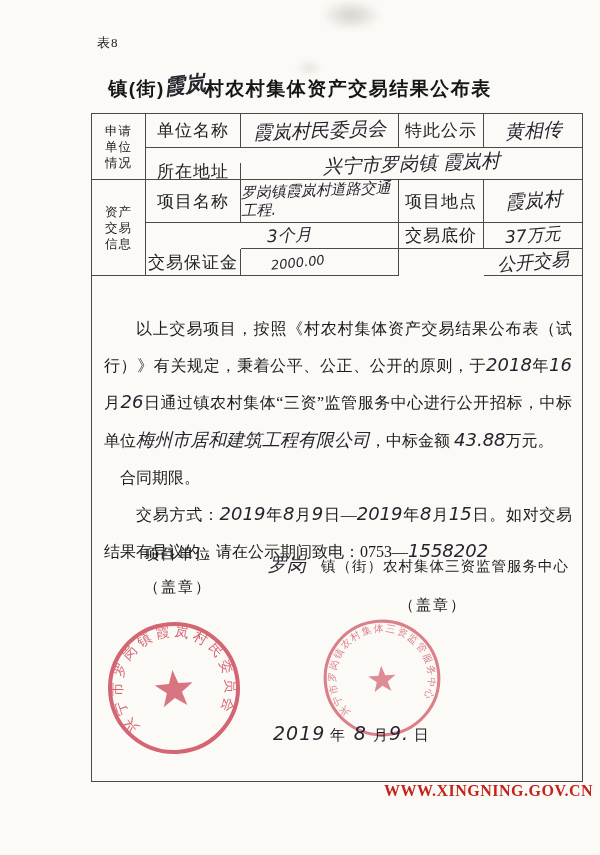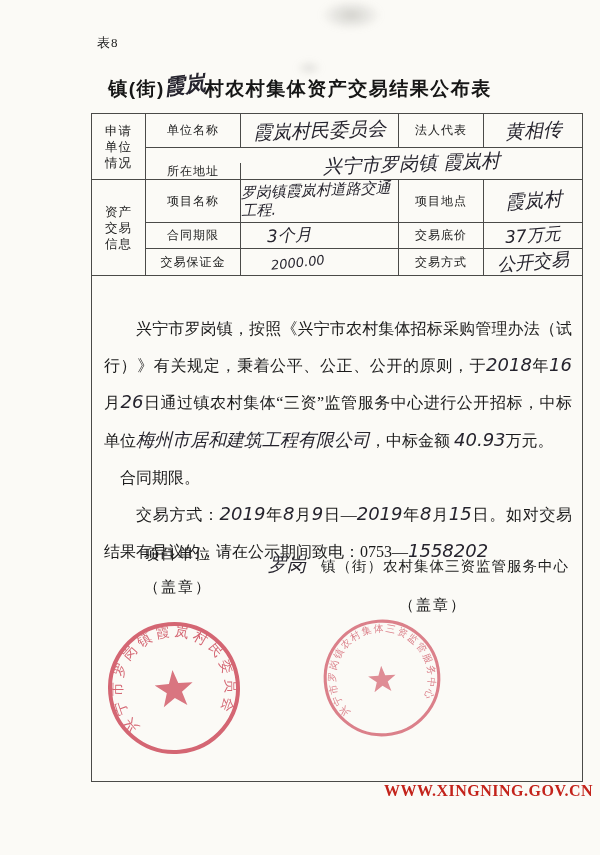--- a/index.html
+++ b/index.html
@@ -8,21 +8,21 @@
   .smudge{position:absolute;border-radius:50%;filter:blur(3px);pointer-events:none;}
   .smudge1{left:320px;top:0px;width:62px;height:30px;background:radial-gradient(rgba(140,140,135,.38),transparent 70%);}
   .smudge2{left:296px;top:60px;width:26px;height:16px;background:radial-gradient(rgba(150,150,145,.25),transparent 70%);}
   .form-no{position:absolute;left:97px;top:34px;font-size:13px;letter-spacing:1px;}
   .title{position:absolute;left:0;top:74px;width:100%;text-align:center;font-family:"Liberation Sans",sans-serif;font-weight:bold;font-size:19px;letter-spacing:1.5px;color:#161616;white-space:nowrap;}
   .title .hand-title{display:inline-block;transform:rotate(-7deg) translateY(-3px);margin:0 -1px;font-size:21px;letter-spacing:0;}
   .bigbox{position:absolute;left:91px;top:113px;width:492px;height:669px;border:1px solid #4a4a48;box-sizing:border-box;}
   .grid{position:absolute;left:0;top:0;width:490px;height:162px;display:grid;grid-template-columns:54px 95px 158px 85px 98px;grid-template-rows:34px 32px 43px 26px 27px;}
   .cell{border-right:1px solid #4a4a48;border-bottom:1px solid #4a4a48;box-sizing:border-box;display:flex;align-items:center;justify-content:center;overflow:visible;}
   .cell.lastcol{border-right:none;}
-  .lbl{font-size:12px;letter-spacing:1px;color:#222;}
+  .lbl{font-size:17px;letter-spacing:1px;color:#222;}
   .grp{font-size:12.5px;line-height:16px;white-space:pre-line;text-align:center;letter-spacing:1px;color:#222;}
   .hand{font-family:"DejaVu Sans",sans-serif;font-style:italic;color:#26242e;}
   .hv{font-size:19px;}
   .paras{position:absolute;left:12px;top:196px;width:468px;font-size:16px;line-height:37.2px;text-align:justify;color:#1b1b1b;}
   .paras p{margin:0;}
   .p-indent2{text-indent:2em;}
   .p-indent1{text-indent:1em;}
   .paras .hand{font-size:18px;line-height:0;}
   .sign-left{position:absolute;left:31px;top:424px;width:110px;text-align:center;font-size:15px;line-height:33px;letter-spacing:2px;z-index:5;}
   .sign-right1{position:absolute;left:176px;top:438px;white-space:nowrap;z-index:5;}
@@ -59,21 +59,21 @@
 单位
 情况</span>
       </div>
       <div class="cell" style="grid-row:1;grid-column:2;">
         <span class="lbl">单位名称</span>
       </div>
       <div class="cell" style="grid-row:1;grid-column:3;">
         <span class="hand hv" style="transform:rotate(-2deg);">霞岚村民委员会</span>
       </div>
       <div class="cell" style="grid-row:1;grid-column:4;">
-        <span class="lbl">法人代表</span>
+        <span class="lbl">特此公示</span>
       </div>
       <div class="cell lastcol" style="grid-row:1;grid-column:5;">
         <span class="hand hv" style="transform:rotate(-3deg);">黄相传</span>
       </div>
 
       <div class="cell" style="grid-row:2;grid-column:2;margin-top:15px;">
         <span class="lbl">所在地址</span>
       </div>
       <div class="cell lastcol" style="grid-row:2;grid-column:3/6;">
         <span class="hand hv" style="transform:rotate(-2deg);">兴宁市罗岗镇 霞岚村</span>
@@ -90,50 +90,44 @@
       <div class="cell" style="grid-row:3;grid-column:3;align-items:flex-start;">
         <span class="hand" style="font-size:15px;line-height:18px;transform:rotate(-2deg);display:block;padding-top:1px;z-index:3;position:relative;">罗岗镇霞岚村道路交通工程.</span>
       </div>
       <div class="cell" style="grid-row:3;grid-column:4;">
         <span class="lbl">项目地点</span>
       </div>
       <div class="cell lastcol" style="grid-row:3;grid-column:5;">
         <span class="hand hv" style="transform:rotate(-4deg);">霞岚村</span>
       </div>
 
-      <div class="cell" style="grid-row:4;grid-column:2;">
-        <span class="lbl">合同期限</span>
-      </div>
       <div class="cell" style="grid-row:4;grid-column:3;justify-content:flex-start;padding-left:26px;">
         <span class="hand" style="font-size:17px;transform:rotate(-3deg);">3个月</span>
       </div>
       <div class="cell" style="grid-row:4;grid-column:4;">
         <span class="lbl">交易底价</span>
       </div>
       <div class="cell lastcol" style="grid-row:4;grid-column:5;">
         <span class="hand" style="font-size:17px;transform:rotate(-4deg);">37万元</span>
       </div>
 
       <div class="cell" style="grid-row:5;grid-column:2;">
         <span class="lbl">交易保证金</span>
       </div>
       <div class="cell" style="grid-row:5;grid-column:3;justify-content:flex-start;padding-left:30px;">
         <span class="hand" style="font-size:13px;transform:rotate(-6deg);">2000.00</span>
       </div>
-      <div class="cell" style="grid-row:5;grid-column:4;">
-        <span class="lbl">交易方式</span>
-      </div>
       <div class="cell lastcol" style="grid-row:5;grid-column:5;">
         <span class="hand" style="font-size:18px;transform:rotate(-5deg);">公开交易</span>
       </div>
     </div>
 
     <div class="paras">
       <p class="p-indent2">
-        <span>兴宁市罗岗镇，按照《兴宁市农村集体招标采购管理办法（试行）》有关规定，秉着公平、公正、公开的原则，于</span><span class="hand">2018</span><span>年</span><span class="hand">16</span><span>月</span><span class="hand">26</span><span>日通过镇农村集体“三资”监管服务中心进行公开招标，中标单位</span><span class="hand">梅州市居和建筑工程有限公司</span><span>，中标金额</span> <span class="hand">40.93</span><span>万元。</span>
+        <span>以上交易项目，按照《村农村集体资产交易结果公布表（试行）》有关规定，秉着公平、公正、公开的原则，于</span><span class="hand">2018</span><span>年</span><span class="hand">16</span><span>月</span><span class="hand">26</span><span>日通过镇农村集体“三资”监管服务中心进行公开招标，中标单位</span><span class="hand">梅州市居和建筑工程有限公司</span><span>，中标金额</span> <span class="hand">43.88</span><span>万元。</span>
       </p>
       <p class="p-indent1">
         <span>合同期限。</span>
       </p>
       <p class="p-indent2">
         <span>交易方式：</span><span class="hand">2019</span><span>年</span><span class="hand">8</span><span>月</span><span class="hand">9</span><span>日</span><span>—</span><span class="hand">2019</span><span>年</span><span class="hand">8</span><span>月</span><span class="hand">15</span><span>日。</span><span>如对交易结果有异议的，请在公示期间致电：0753—</span><span class="hand">1558202</span>
       </p>
     </div>
 
     <svg class="seal seal-left" width="136" height="136" viewBox="0 0 136 136">
@@ -161,18 +155,24 @@
     <div class="sign-left">
       <div>项目单位</div>
       <div>（盖章）</div>
     </div>
 
     <div class="sign-right1">
       <span class="hand">罗岗</span><span class="print">镇（街）农村集体三资监管服务中心</span>
     </div>
     <div class="sign-right2">（盖章）</div>
 
+    <div class="date-line">
+      <span class="hand">2019</span>
+      <span>年</span>
+      <span class="hand gap1">8</span><span>月</span><span class="hand">9.</span>
+      <span>日</span>
+    </div>
 
   </div>
 
   <div class="url" style="color:#c3231b;">WWW.XINGNING.GOV.CN</div>
 
 </div>
 
 </body></html>

